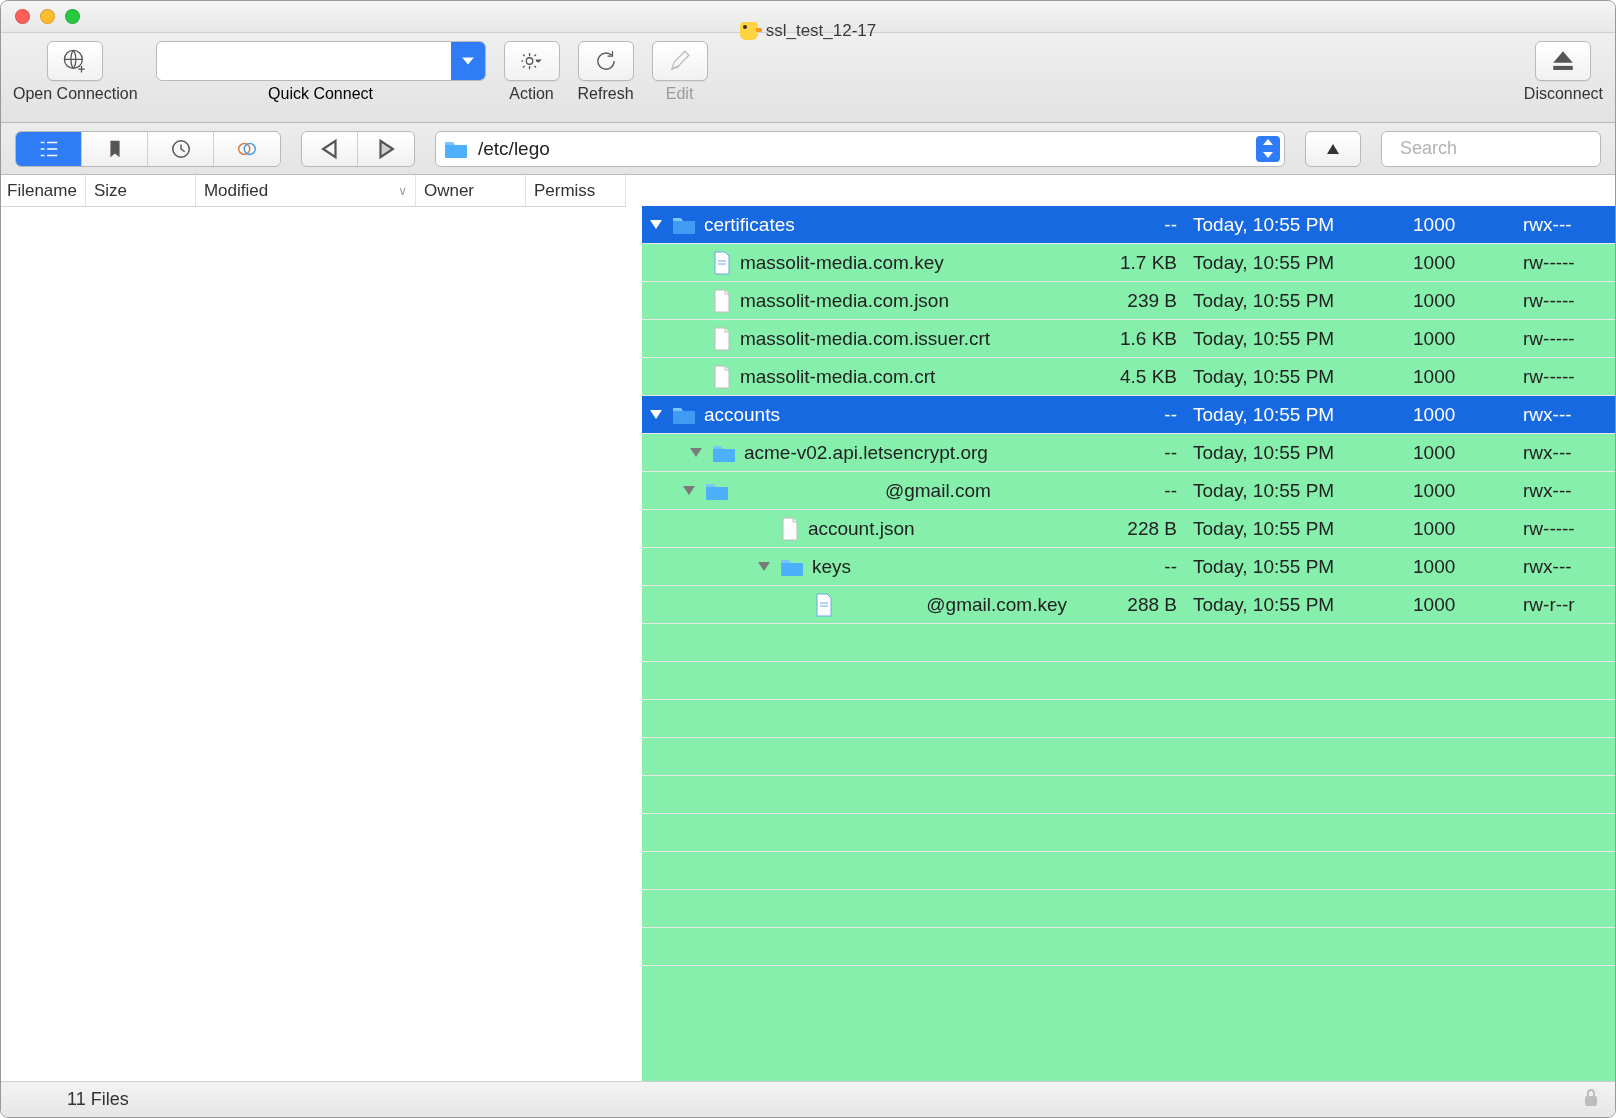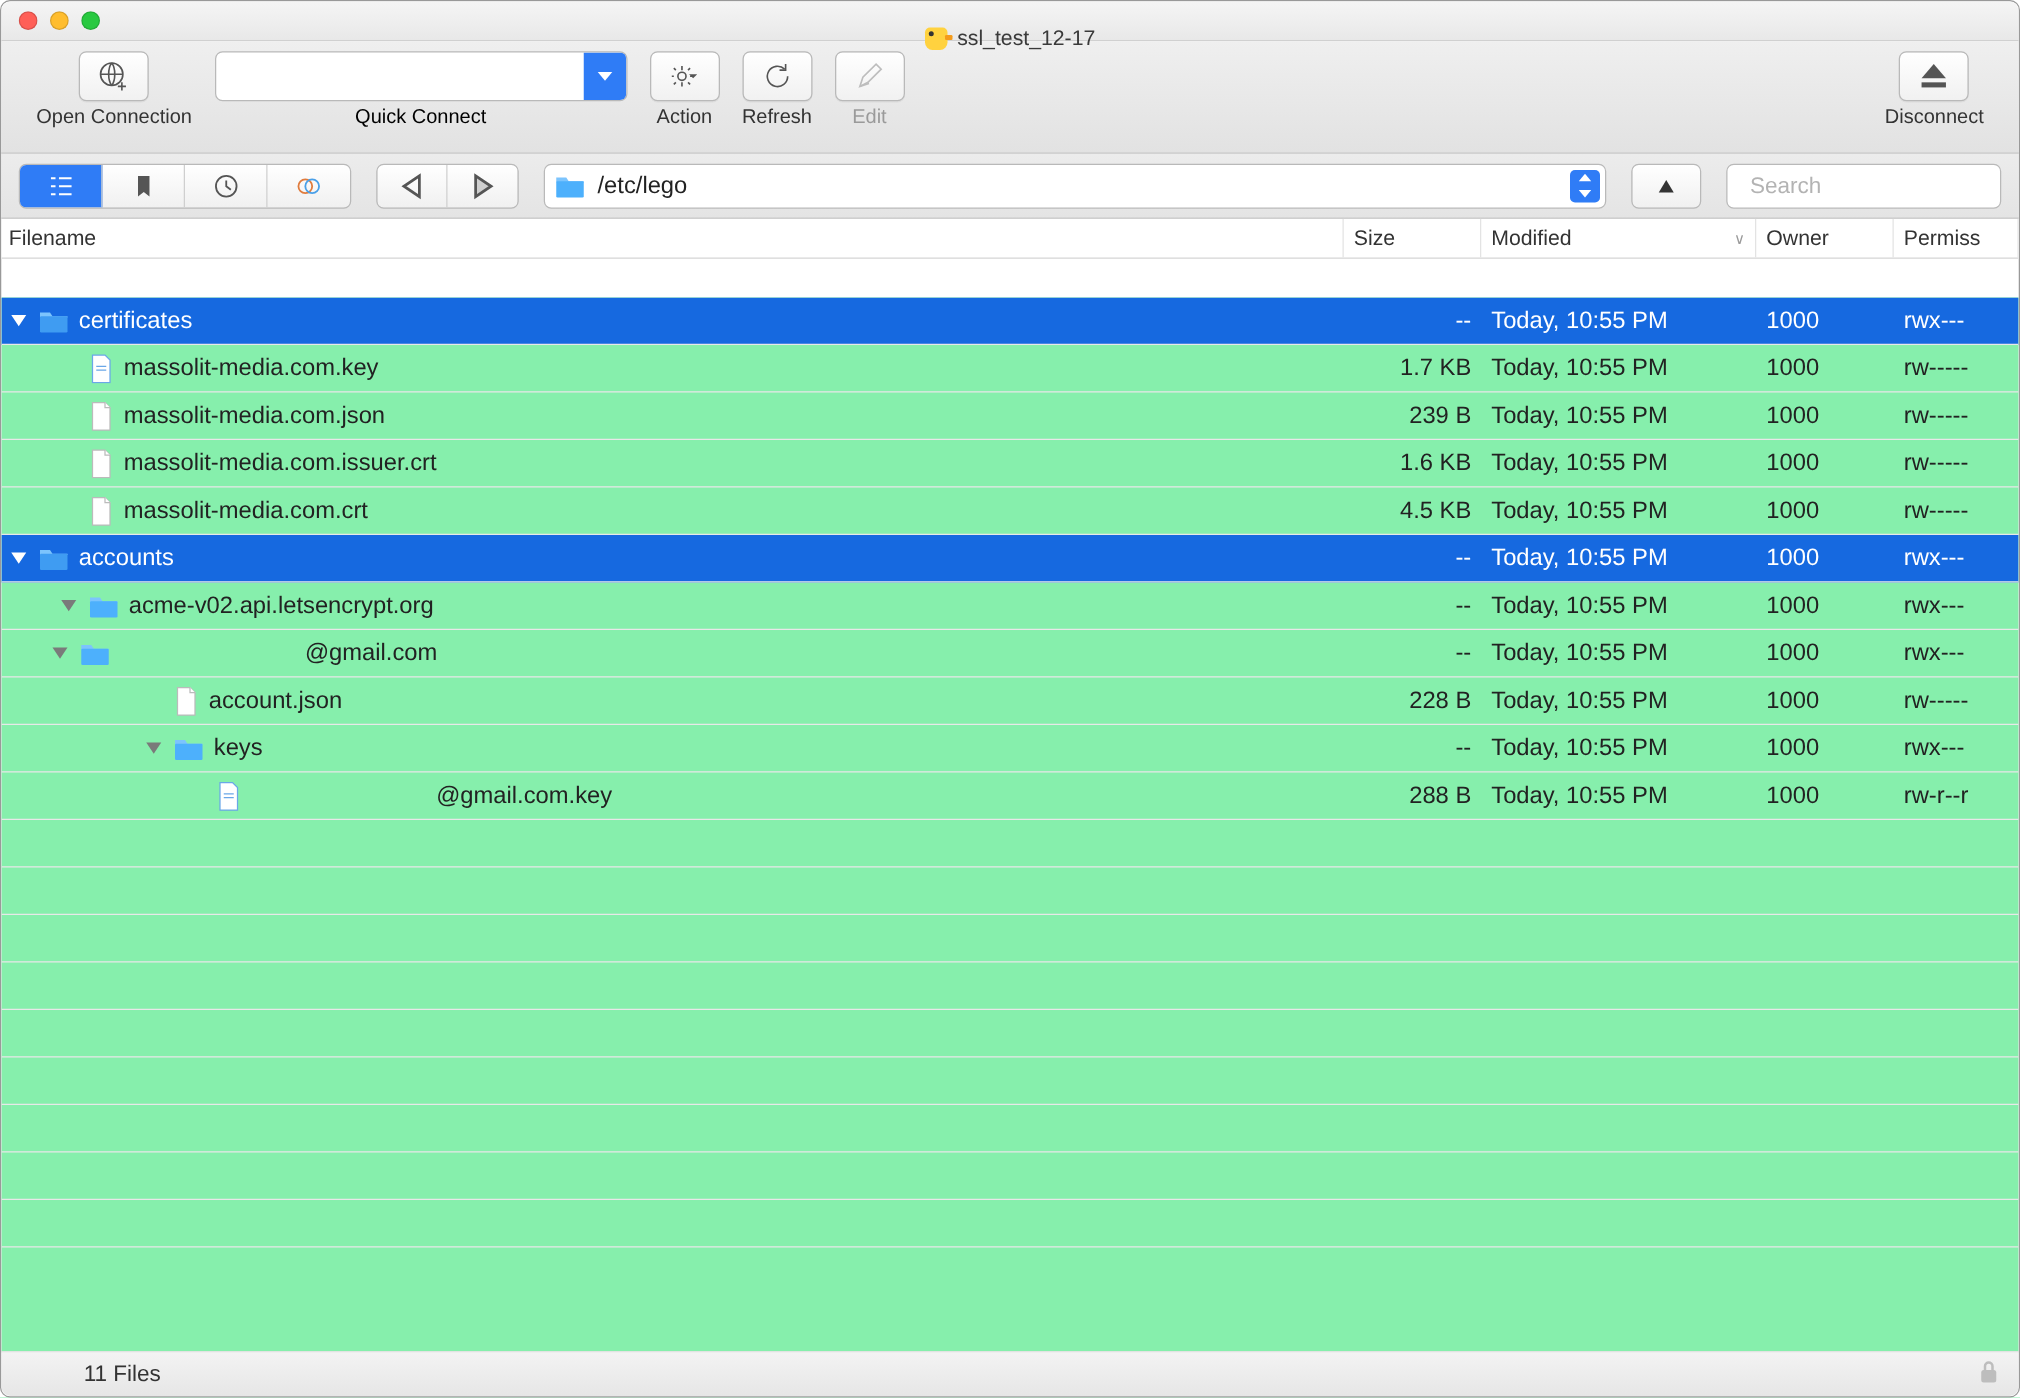--- a/index.html
+++ b/index.html
@@ -36,21 +36,21 @@
   }
   .titlebar-title .duck{ width:18px;height:18px; background:#ffd23f; border-radius:4px 4px 6px 6px; position:relative; pointer-events:none;}
   .titlebar-title .duck::before{content:"";position:absolute;left:3px;top:3px;width:4px;height:4px;border-radius:50%;background:#333;}
   .titlebar-title .duck::after{content:"";position:absolute;right:-4px;top:6px;width:6px;height:4px;background:#f49b1b;border-radius:1px;}
 
   
   .toolbar{
     height:90px;
     background:linear-gradient(#efefef,#e2e2e2);
     border-bottom:1px solid #b8b8b8;
-    display:flex; align-items:flex-start; padding:8px 28px 4px;
+    display:flex; align-items:flex-start; padding:8px 12px 4px;
     gap:18px;
   }
   .tool{display:flex;flex-direction:column;align-items:center;gap:4px;font-size:16px;color:#333;}
   .tool.disabled{color:#9a9a9a;}
   .tbtn{
     height:40px; min-width:56px; padding:0 10px;
     background:linear-gradient(#fff,#f1f1f1);
     border:1px solid #b9b9b9; border-radius:6px;
     display:flex;align-items:center;justify-content:center;
     box-shadow:0 1px 0 rgba(0,0,0,.05);
@@ -98,21 +98,21 @@
   .upbtn svg{fill:#333;width:16px;height:16px;}
   .searchbox{
     width:220px;height:36px;border:1px solid #b9b9b9;border-radius:6px;background:#fff;
     display:flex;align-items:center;padding:0 10px;gap:8px;color:#9b9b9b;
   }
   .searchbox svg{width:18px;height:18px;stroke:#9b9b9b;fill:none;stroke-width:2;}
   .searchbox input{border:none;outline:none;background:transparent;font-size:18px;flex:1;color:#333;}
   .searchbox input::placeholder{color:#b3b3b3;}
 
   
-  .table{flex:1;display:flex;flex-direction:column;overflow:hidden;}
+  .table{flex:1;display:flex;flex-direction:row;overflow:hidden;gap:16px;}
   .theader{
     display:grid;
     grid-template-columns: 1fr 110px 220px 110px 100px;
     height:32px;align-items:center;
     border-bottom:1px solid #d5d5d5;font-size:17px;color:#333;
     background:#fff;
   }
   .theader > div{padding:0 8px;border-right:1px solid #e3e3e3;display:flex;align-items:center;height:100%;}
   .theader > div:first-child{padding-left:6px;}
   .theader .sortind{margin-left:auto;color:#9b9b9b;font-size:12px;}

